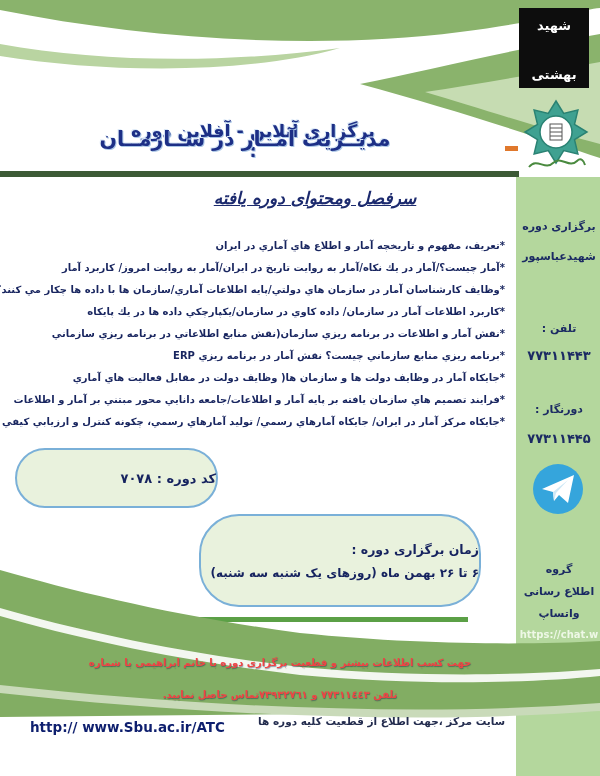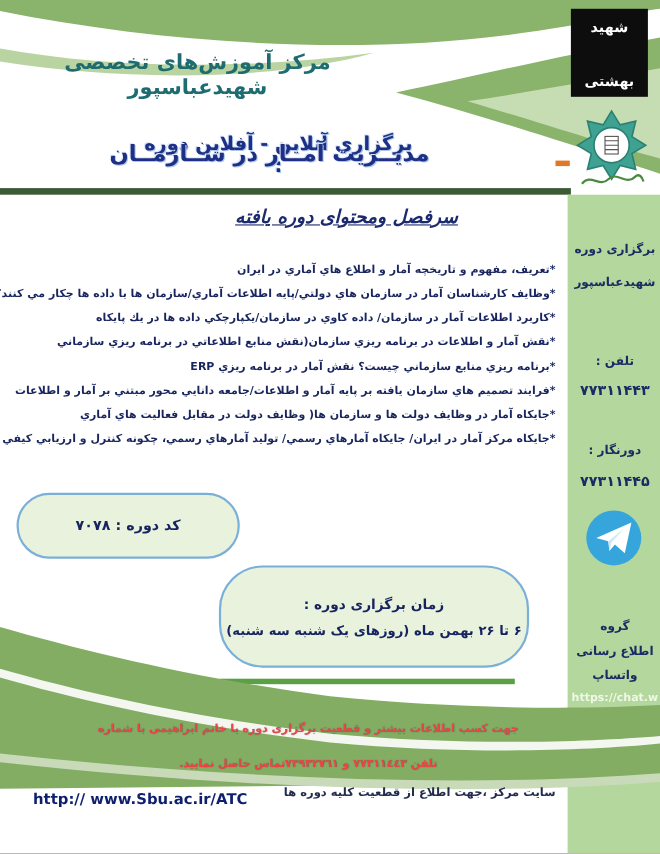--- a/index.html
+++ b/index.html
@@ -53,21 +53,21 @@
     text-decoration:underline;color:#1c2a6e;
   }
   .bullets{
     left:8px;top:235px;width:497px;direction:rtl;text-align:right;
     list-style:none;margin:0;padding:0;
     font-size:10px;font-weight:bold;color:#18255f;
   }
   .bullets li{height:22px;line-height:22px;white-space:nowrap;}
   .capsule{
     background:#e9f2dd;border:2px solid #7ab0d8;box-sizing:border-box;
-    display:flex;flex-direction:column;justify-content:center;text-align:center;
+    display:flex;flex-direction:column;justify-content:center;
     direction:rtl;color:#16235f;font-weight:bold;
   }
   .capsule-code{left:15px;top:448px;width:203px;height:60px;border-radius:30px;font-size:13px;}
   .capsule-time{left:199px;top:514px;width:282px;height:93px;border-radius:40px;}
   .capsule-time .t1{font-size:12.5px;margin-bottom:9px;}
   .capsule-time .t2{font-size:12px;}
   .divider-line{left:200px;top:617px;width:268px;height:5px;background:#5ba046;}
   
   .bottom-swoosh{left:0;top:545px;}
   .contact{
@@ -88,21 +88,20 @@
 
 <div class="poster">
 
   <svg class="abs" style="left:0;top:0;" width="600" height="177" viewBox="0 0 600 177">
     <path d="M0,10 C150,40 320,50 460,32 C540,22 580,10 600,8 L600,0 L0,0 Z" fill="#8ab36c"></path>
     <path d="M0,44 C100,62 220,64 340,48 C240,76 100,72 0,56 Z" fill="#b9d4a1"></path>
     <path d="M600,34 C510,50 430,70 360,84 C450,108 545,140 600,158 Z" fill="#8ab36c"></path>
     <path d="M600,62 C545,72 480,84 425,92 C480,108 552,132 600,144 Z" fill="#c6dcb2"></path>
   </svg>
 
-  <div class="abs org-title">مرکز آموزش‌های تخصصی شهیدعباسپور</div>
   <div class="abs delivery-line">برگزاری آنلاین - آفلاین دوره :</div>
   <div class="abs course-title">مدیــریت آمــار در ســازمــان</div>
 
   <div class="abs uni-logo">
     <div class="l">دانشگاه</div>
     <div class="l">شهید</div>
     <div class="l">بهشتی</div>
     <div class="y">۱۳۳۸</div>
   </div>
 
@@ -139,26 +138,27 @@
     <div class="abs sb-t" style="top:386px;">گروه</div>
     <div class="abs sb-t" style="top:408px;">اطلاع رسانی</div>
     <div class="abs sb-t" style="top:430px;">واتساپ</div>
     <div class="abs wa-url" style="top:450px;">https://chat.whatsapp.com/KgFuG0iOztaANuhAD5Wuow</div>
   </div>
 
   <div class="abs section-title">سرفصل ومحتوای دوره یافته</div>
 
   <ul class="abs bullets">
     <li>*تعریف، مفهوم و تاریخچه آمار و اطلاع هاي آماري در ایران</li>
+    <li>*آمار چیست؟/آمار در یك نكاه/آمار به روایت تاریخ در ایران/آمار به روایت امروز/ کاربرد آمار</li>
     <li>*وظایف کارشناسان آمار در سازمان هاي دولتي/پایه اطلاعات آماري/سازمان ها با داده ها چکار مي کنند؟</li>
     <li>*کاربرد اطلاعات آمار در سازمان/ داده کاوي در سازمان/یکپارچکي داده ها در یك پایکاه</li>
     <li>*نقش آمار و اطلاعات در برنامه ریزي سازمان(نقش منابع اطلاعاتي در برنامه ریزي سازماني</li>
     <li>*برنامه ریزي منابع سازماني چیست؟ نقش آمار در برنامه ریزي ERP</li>
+    <li>*جایکاه آمار در وظایف دولت ها و سازمان ها( وظایف دولت در مقابل فعالیت هاي آماري</li>
     <li>*فرایند تصمیم هاي سازمان یافته بر پایه آمار و اطلاعات/جامعه دانایي محور مبتني بر آمار و اطلاعات</li>
-    <li>*جایکاه آمار در وظایف دولت ها و سازمان ها( وظایف دولت در مقابل فعالیت هاي آماري</li>
     <li>*جایکاه مرکز آمار در ایران/ جایکاه آمارهاي رسمي/ تولید آمارهاي رسمي، چکونه کنترل و ارزیابي کیفي مي شوند؟</li>
   </ul>
 
   <div class="abs capsule capsule-code">
     <span>کد دوره : ۷۰۷۸</span>
   </div>
   <div class="abs capsule capsule-time">
     <div class="t1">زمان برگزاری دوره :</div>
     <div class="t2">۶ تا ۲۶ بهمن ماه (روزهای یک شنبه سه شنبه)</div>
   </div>

